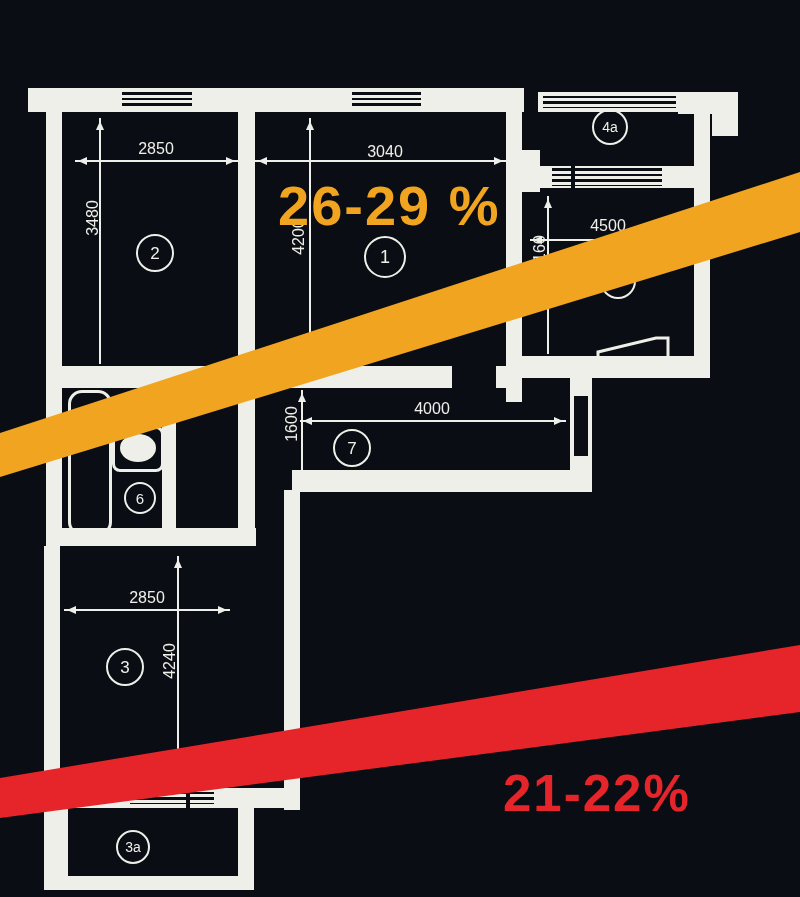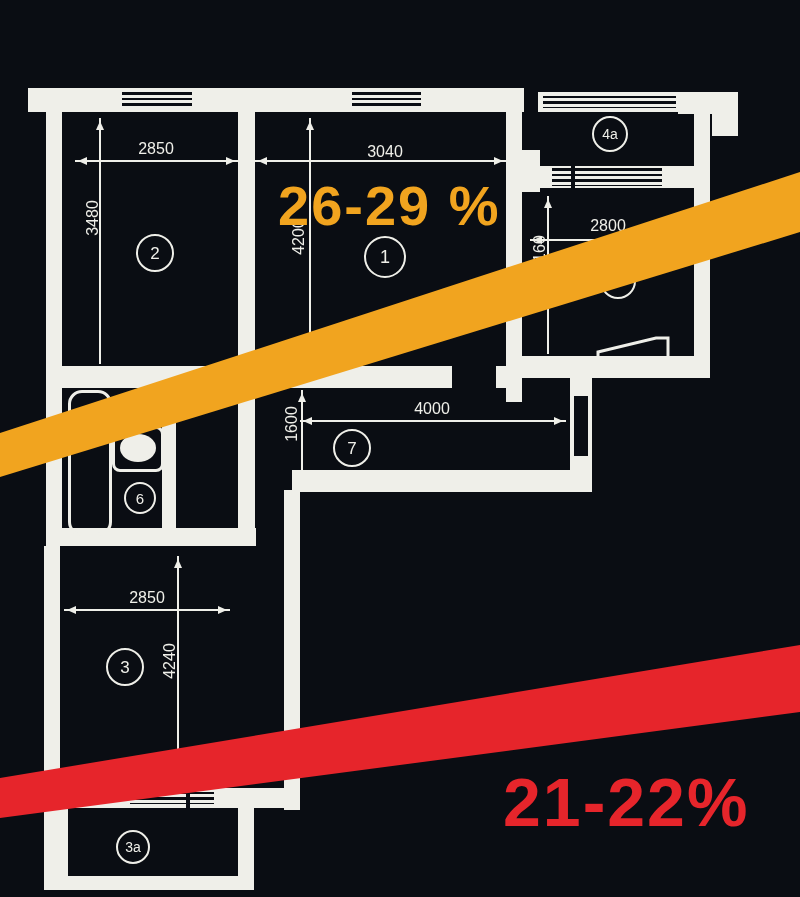--- a/index.html
+++ b/index.html
@@ -37,21 +37,21 @@
     box-sizing:border-box;display:flex;align-items:center;justify-content:center;
     color:var(--line,#efefe9);font-size:17px;line-height:1;
   }
   .fixture{position:absolute;border:3px solid var(--line,#efefe9);box-sizing:border-box;}
   .overlay-svg{position:absolute;left:0;top:0;}
   .pct-label{
     position:absolute;font-weight:bold;letter-spacing:2px;line-height:1;
     font-family:"Liberation Sans","DejaVu Sans",sans-serif;
   }
   #pct-yellow{left:278px;top:178px;font-size:56px;}
-  #pct-red{left:503px;top:768px;font-size:68px;}
+  #pct-red{left:503px;top:768px;font-size:51px;}
 </style>
 </head>
 <body>
 
 <div id="stage" style="--bg: #0a0d13; --line: #efefe9;">
 
   <div class="wall" style="left:28px;top:88px;width:496px;height:24px;"></div>
   <div class="wall" style="left:538px;top:92px;width:142px;height:20px;"></div>
   <div class="wall" style="left:678px;top:92px;width:60px;height:22px;"></div>
   <div class="wall" style="left:712px;top:112px;width:26px;height:24px;"></div>
@@ -100,21 +100,21 @@
   <div class="dim-v" style="left:547px;top:196px;height:158px;"></div>
   <div class="dim-h" style="left:300px;top:420px;width:266px;"></div>
   <div class="dim-v" style="left:301px;top:390px;height:80px;"></div>
   <div class="dim-h" style="left:64px;top:609px;width:166px;"></div>
   <div class="dim-v" style="left:177px;top:556px;height:230px;"></div>
 
   <div class="dim-label" style="left:156px;top:149px;">2850</div>
   <div class="dim-label vert" style="left:93px;top:218px;">3480</div>
   <div class="dim-label" style="left:385px;top:152px;">3040</div>
   <div class="dim-label vert" style="left:299px;top:237px;">4200</div>
-  <div class="dim-label" style="left:608px;top:226px;">2800</div>
+  <div class="dim-label" style="left:608px;top:226px;">4500</div>
   <div class="dim-label vert" style="left:540px;top:253px;">3160</div>
   <div class="dim-label" style="left:432px;top:409px;">4000</div>
   <div class="dim-label vert" style="left:292px;top:424px;">1600</div>
   <div class="dim-label" style="left:147px;top:598px;">2850</div>
   <div class="dim-label vert" style="left:170px;top:661px;">4240</div>
 
   <div class="room-circle" style="left:364px;top:236px;width:42px;height:42px;font-size:18px;">
     <span>1</span>
   </div>
   <div class="room-circle" style="left:136px;top:234px;width:38px;height:38px;">
@@ -122,21 +122,21 @@
   </div>
   <div class="room-circle" style="left:106px;top:648px;width:38px;height:38px;">
     <span>3</span>
   </div>
   <div class="room-circle" style="left:116px;top:830px;width:34px;height:34px;font-size:14px;">
     <span>3a</span>
   </div>
   <div class="room-circle" style="left:600px;top:263px;width:36px;height:36px;font-size:16px;">
     <span>4</span>
   </div>
-  <div class="room-circle" style="left:592px;top:116px;width:36px;height:36px;font-size:14px;text-align:center;">
+  <div class="room-circle" style="left:592px;top:109px;width:36px;height:36px;font-size:14px;text-align:center;">
     <span>4a</span>
   </div>
   <div class="room-circle" style="left:124px;top:482px;width:32px;height:32px;font-size:15px;">
     <span>6</span>
   </div>
   <div class="room-circle" style="left:333px;top:429px;width:38px;height:38px;">
     <span>7</span>
   </div>
 
   <svg class="overlay-svg" width="800" height="897" viewBox="0 0 800 897">

